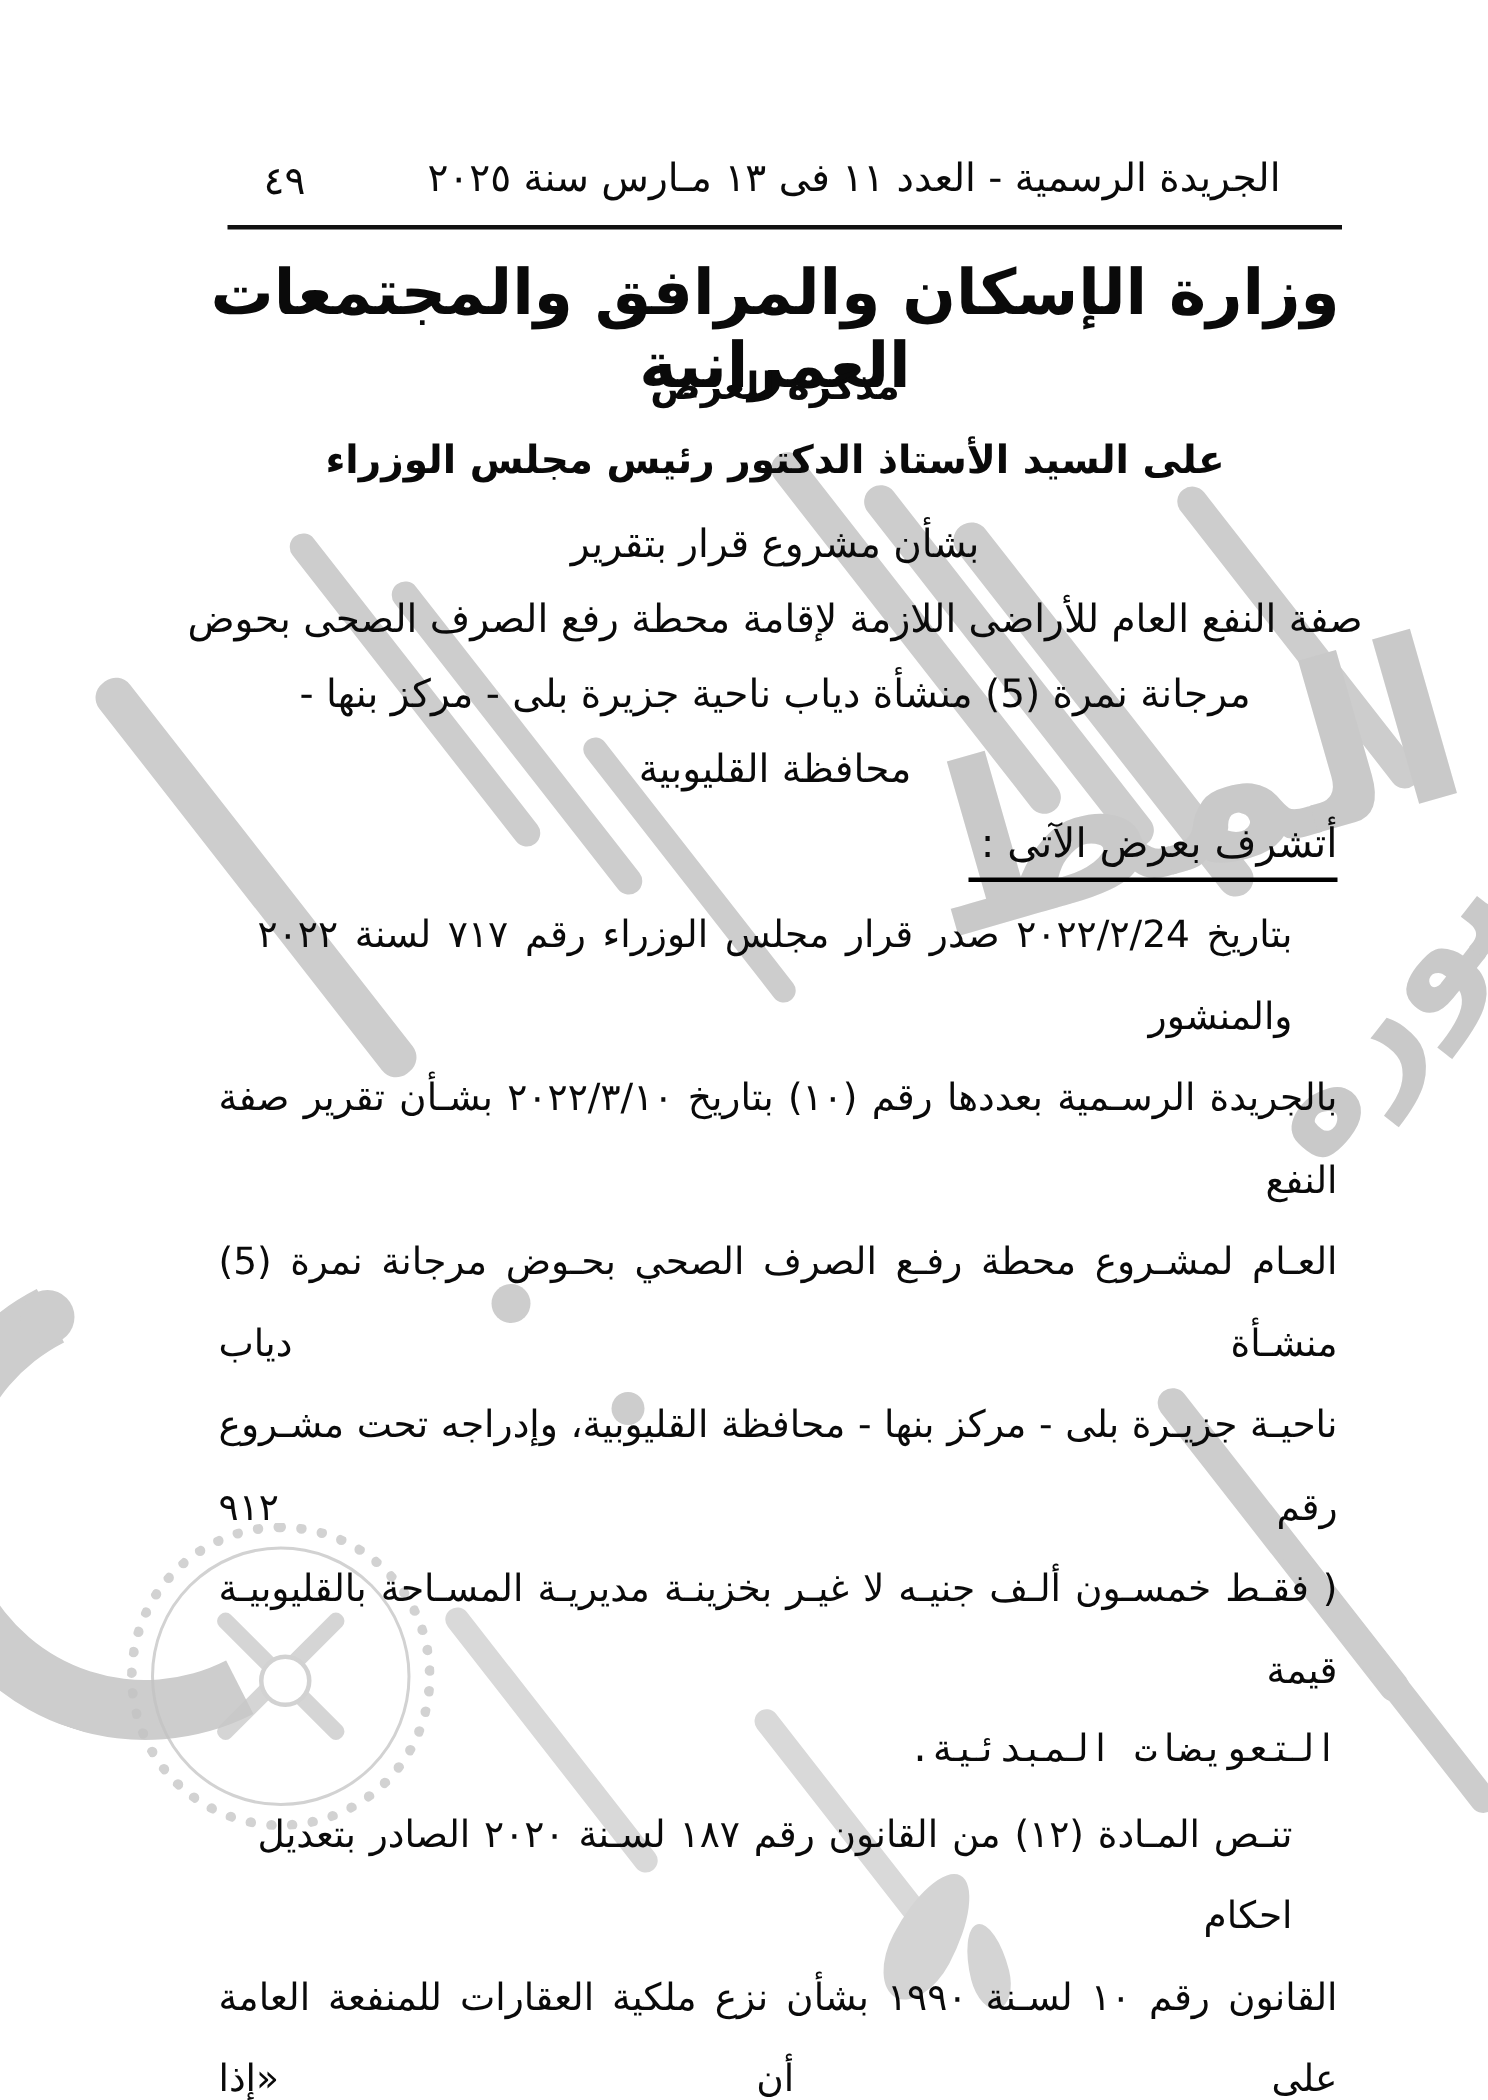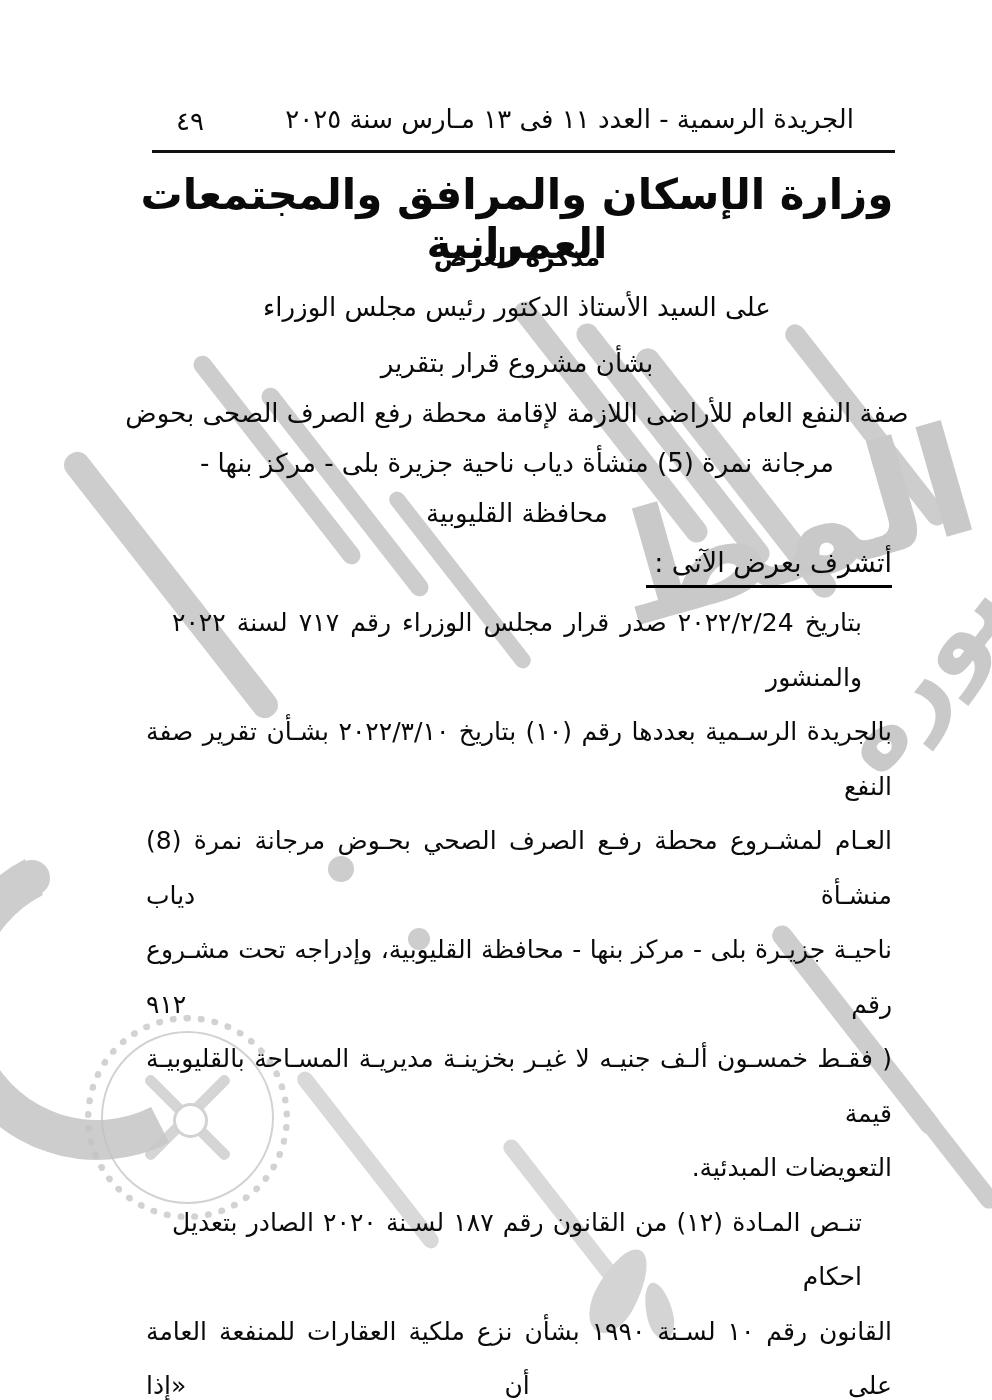--- a/index.html
+++ b/index.html
@@ -26,28 +26,28 @@
   .seal .bar.b2{transform:rotate(-45deg);}
   .seal .hub{position:absolute;left:88px;top:88px;width:29px;height:29px;border:3px solid #c3c3c3;border-radius:50%;background:#fff;}
   
   .content{position:absolute;inset:0;z-index:2;margin-left:42px;}
   .hdr-pagenum{position:absolute;top:106px;left:134px;font-size:26px;}
   .hdr-journal{position:absolute;top:104px;right:138px;font-size:26px;}
   .hdr-rule{position:absolute;top:150px;left:110px;right:97px;height:3px;background:#111;}
   .t-center{position:absolute;left:40px;right:40px;text-align:center;}
   .ministry{top:170px;font-size:42px;font-weight:bold;letter-spacing:-1px;}
   .memo{top:243px;font-size:25px;font-weight:bold;}
-  .addressee{top:292px;font-size:26px;font-weight:normal;}
+  .addressee{top:292px;font-size:26px;font-weight:bold;}
   .subject{top:338px;font-size:26px;font-weight:normal;line-height:50px;}
   .salutation{position:absolute;top:547px;right:100px;font-size:27px;font-weight:normal;text-align:left;}
   .salutation .u{display:inline-block;border-bottom:3px solid #000;padding-bottom:7px;padding-left:8px;}
   .body-block{position:absolute;top:596px;right:100px;left:104px;font-size:25px;line-height:54.5px;}
   .bline{text-align:justify;text-align-last:justify;-moz-text-align-last:justify;}
   .bline.first{padding-right:30px;padding-left:26px;}
-  .bline.last{text-align:left;text-align-last:right;-moz-text-align-last:right;}
+  .bline.last{text-align:left;text-align-last:right;font-family:Liberation Mono, monospace;-moz-text-align-last:right;}
 </style>
 </head>
 <body>
 
 <div class="page">
 
   <div class="wm-layer">
 
     <div class="wm-stroke" style="left:600px;top:272px;width:22px;height:300px;transform:rotate(-38deg);"></div>
     <div class="wm-stroke" style="left:662px;top:294px;width:22px;height:300px;transform:rotate(-38deg);"></div>
@@ -98,21 +98,21 @@
       <div>محافظة القليوبية</div>
     </div>
 
     <div class="salutation">
       <span class="u">أتشرف بعرض الآتى :</span>
     </div>
 
     <div class="body-block">
       <div class="bline first">بتاريخ ٢٠٢٢/٢/24 صدر قرار مجلس الوزراء رقم ٧١٧ لسنة ٢٠٢٢ والمنشور</div>
       <div class="bline">بالجريدة الرسـمية بعددها رقم (١٠) بتاريخ ٢٠٢٢/٣/١٠ بشـأن تقرير صفة النفع</div>
-      <div class="bline">العـام لمشـروع محطة رفـع الصرف الصحي بحـوض مرجانة نمرة (8) منشـأة دياب</div>
+      <div class="bline">العـام لمشـروع محطة رفـع الصرف الصحي بحـوض مرجانة نمرة (5) منشـأة دياب</div>
       <div class="bline">ناحيـة جزيـرة بلى - مركز بنها - محافظة القليوبية، وإدراجه تحت مشـروع رقم ٩١٢</div>
       <div class="bline">( فقـط خمسـون ألـف جنيـه لا غيـر بخزينـة مديريـة المسـاحة بالقليوبيـة قيمة</div>
       <div class="bline last">التعويضات المبدئية.</div>
       <div class="bline first">تنـص المـادة (١٢) من القانون رقم ١٨٧ لسـنة ٢٠٢٠ الصادر بتعديل احكام</div>
       <div class="bline">القانون رقم ١٠ لسـنة ١٩٩٠ بشأن نزع ملكية العقارات للمنفعة العامة على أن «إذا</div>
 
     </div>
 
   </div>
 </div>

